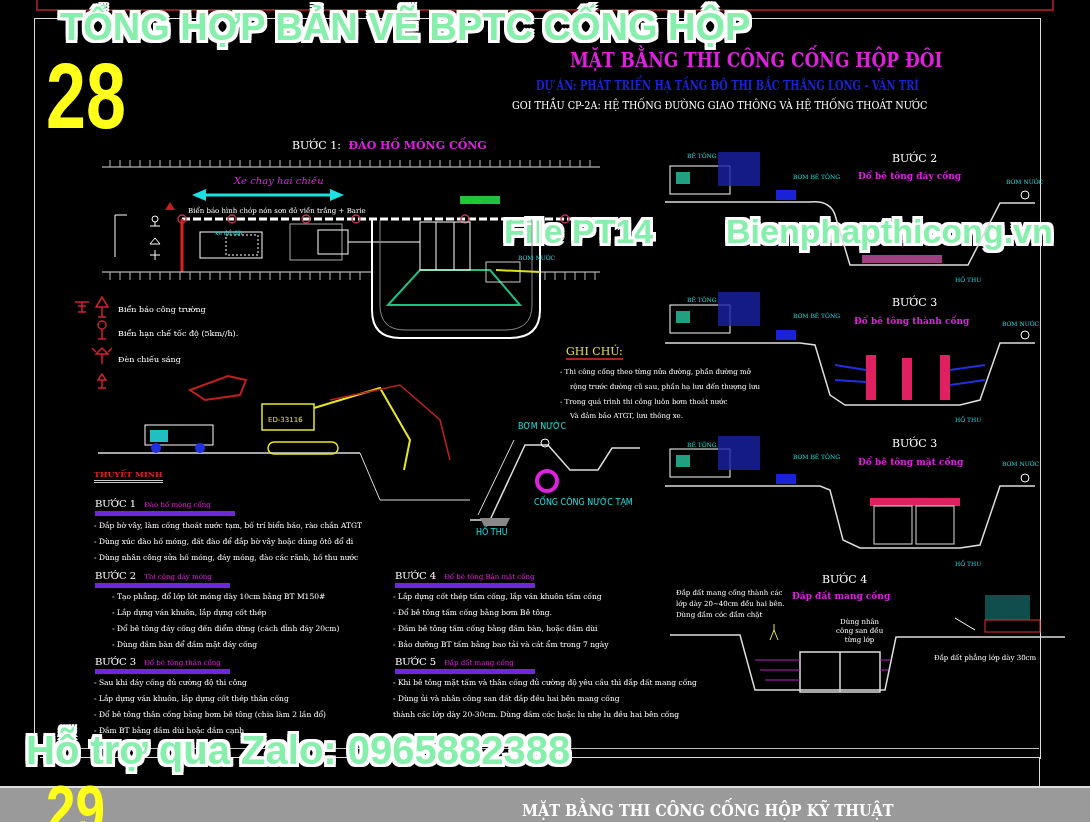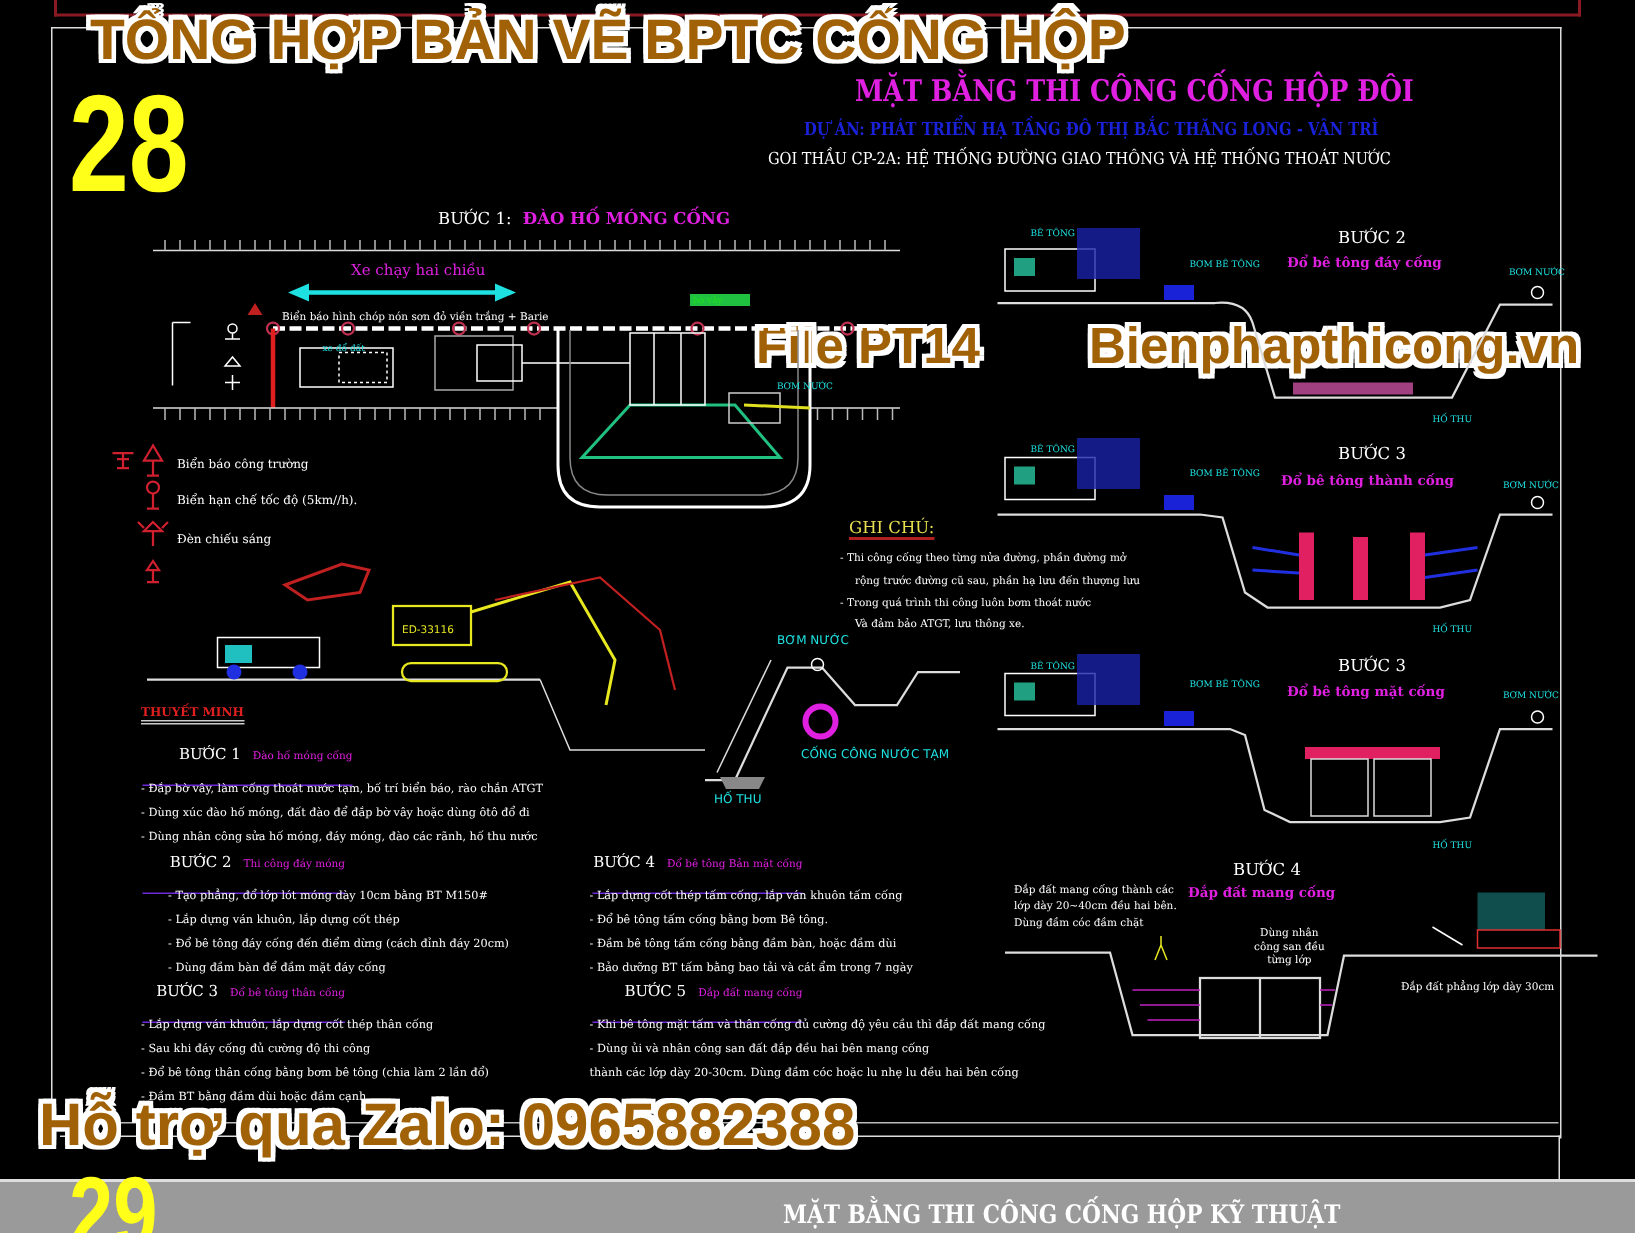--- a/index.html
+++ b/index.html
@@ -5,30 +5,30 @@
   html,body{margin:0;padding:0;background:#000;}
   body{width:1090px;height:822px;position:relative;overflow:hidden;font-family:"DejaVu Serif",serif;color:#fff;}
   .abs{position:absolute;}
   .frame-red{left:36px;top:-4px;width:1014px;height:13px;border:2px solid #8a1a22;border-top:none;}
   .frame-white{left:34px;top:18px;width:1005px;height:740px;border-left:1px solid #ddd;border-top:1px solid #ddd;border-right:1px solid #ddd;}
   .frame-white2{left:34px;top:748px;width:1005px;height:1px;background:#bbb;}
   .frame-bottom{left:40px;top:757px;width:1000px;height:1px;background:#ddd;}
   .frame-bottom-r{left:1039px;top:757px;width:1px;height:70px;background:#ddd;}
   .grey-band{left:0;top:788px;width:1090px;height:34px;background:#9a9a9a;}
   .grey-line{left:0;top:786px;width:1090px;height:2px;background:#ddd;}
-  .banner{font-family:"Liberation Sans",sans-serif;font-weight:bold;color:#a16207;
+  .banner{font-family:"Liberation Sans",sans-serif;font-weight:bold;color:#86efac;
     text-shadow:-3px -3px 0 #fff,3px -3px 0 #fff,-3px 3px 0 #fff,3px 3px 0 #fff,0 3px 0 #fff,0 -3px 0 #fff,3px 0 0 #fff,-3px 0 0 #fff;}
   .num{font-family:"Liberation Sans",sans-serif;font-weight:bold;color:#ffff1a;transform:scaleX(0.78);transform-origin:left top;}
   .magenta{color:#e020e0;}
   .blue{color:#1a22d8;}
   .cyan{color:#1ee0e0;}
   .green{color:#20e020;}
   .small{font-size:8px;font-family:"DejaVu Serif",serif;}
   .tiny{font-size:6px;}
-  .step-h{font-size:10px;border-bottom:1px solid #6d28d9;padding-bottom:14px;text-align:right;}
+  .step-h{font-size:10px;border-bottom:5px solid #6d28d9;padding-bottom:2px;}
   .step-h span.sub{color:#e020e0;font-size:7px;margin-left:8px;}
   .line-item{font-size:7.5px;line-height:16px;white-space:nowrap;}
   svg{position:absolute;}
 </style>
 </head>
 <body>
 
 <div class="abs frame-red"></div>
 <div class="abs frame-white"></div>
 <div class="abs frame-white2"></div>
@@ -46,21 +46,21 @@
 <div class="abs" style="left:522px;top:800px;font-size:17px;color:#fff;font-weight:bold;transform:scaleX(0.85);transform-origin:left top;">MẶT BẰNG THI CÔNG CỐNG HỘP KỸ THUẬT</div>
 
 <div class="abs magenta" style="left:570px;top:48px;font-size:20px;font-weight:bold;transform:scaleX(0.85);transform-origin:left top;">MẶT BẰNG THI CÔNG CỐNG HỘP ĐÔI</div>
 <div class="abs blue" style="left:536px;top:79px;font-size:12px;font-weight:bold;transform:scaleX(0.82);transform-origin:left top;">DỰ ÁN: PHÁT TRIỂN HẠ TẦNG ĐÔ THỊ BẮC THĂNG LONG - VÂN TRÌ</div>
 <div class="abs" style="left:512px;top:99px;font-size:11px;transform:scaleX(0.88);transform-origin:left top;">GOI THẦU CP-2A: HỆ THỐNG ĐƯỜNG GIAO THÔNG VÀ HỆ THỐNG THOÁT NƯỚC</div>
 
 <div class="abs" style="left:252px;top:139px;font-size:11px;margin-left:40px;">
   <span>BƯỚC 1:</span>
   <span class="magenta" style="margin-left:4px;font-weight:bold;">ĐÀO HỐ MÓNG CỐNG</span>
 </div>
-<div class="abs magenta" style="left:234px;top:175px;font-size:10px;">Xe chạy hai chiều</div>
+<div class="abs magenta" style="left:234px;top:175px;font-size:10px;font-style:italic;">Xe chạy hai chiều</div>
 <div class="abs" style="left:188px;top:207px;font-size:7px;">Biển báo hình chóp nón sơn đỏ viền trắng + Barie</div>
 
 <svg width="1090" height="822" style="left:0;top:0;">
 
   <line x1="102" y1="167" x2="600" y2="167" stroke="#ddd" stroke-width="1"></line>
   <g stroke="#bbb" stroke-width="1">
     <path d="M110 160v7M120 160v7M130 160v7M140 160v7M150 160v7M160 160v7M170 160v7M180 160v7M190 160v7M200 160v7M210 160v7M220 160v7M230 160v7M240 160v7M250 160v7M260 160v7M270 160v7M280 160v7M290 160v7M300 160v7M310 160v7M320 160v7M330 160v7M340 160v7M350 160v7M360 160v7M370 160v7M380 160v7M390 160v7M400 160v7M410 160v7M420 160v7M430 160v7M440 160v7M450 160v7M460 160v7M470 160v7M480 160v7M490 160v7M500 160v7M510 160v7M520 160v7M530 160v7M540 160v7M550 160v7M560 160v7M570 160v7M580 160v7M590 160v7"></path>
   </g>
 
   <line x1="196" y1="195" x2="340" y2="195" stroke="#1ee0e0" stroke-width="3"></line>
@@ -235,22 +235,22 @@
   <div class="line-item">- Tạo phẳng, đổ lớp lót móng dày 10cm bằng BT M150#</div>
   <div class="line-item">- Lắp dựng ván khuôn, lắp dựng cốt thép</div>
   <div class="line-item">- Đổ bê tông đáy cống đến điểm dừng (cách đỉnh đáy 20cm)</div>
   <div class="line-item">- Dùng đầm bàn để đầm mặt đáy cống</div>
 </div>
 
 <div class="abs" style="left:95px;top:656px;width:135px;">
   <div class="step-h"><span>BƯỚC 3</span><span class="sub">Đổ bê tông thân cống</span></div>
 </div>
 <div class="abs" style="left:94px;top:675px;">
+  <div class="line-item">- Sau khi đáy cống đủ cường độ thi công</div>
   <div class="line-item">- Lắp dựng ván khuôn, lắp dựng cốt thép thân cống</div>
-  <div class="line-item">- Sau khi đáy cống đủ cường độ thi công</div>
   <div class="line-item">- Đổ bê tông thân cống bằng bơm bê tông (chia làm 2 lần đổ)</div>
   <div class="line-item">- Đầm BT bằng đầm dùi hoặc đầm cạnh</div>
 </div>
 
 <div class="abs" style="left:395px;top:570px;width:140px;">
   <div class="step-h"><span>BƯỚC 4</span><span class="sub">Đổ bê tông Bản mặt cống</span></div>
 </div>
 <div class="abs" style="left:393px;top:589px;">
   <div class="line-item">- Lắp dựng cốt thép tấm cống, lắp ván khuôn tấm cống</div>
   <div class="line-item">- Đổ bê tông tấm cống bằng bơm Bê tông.</div>

